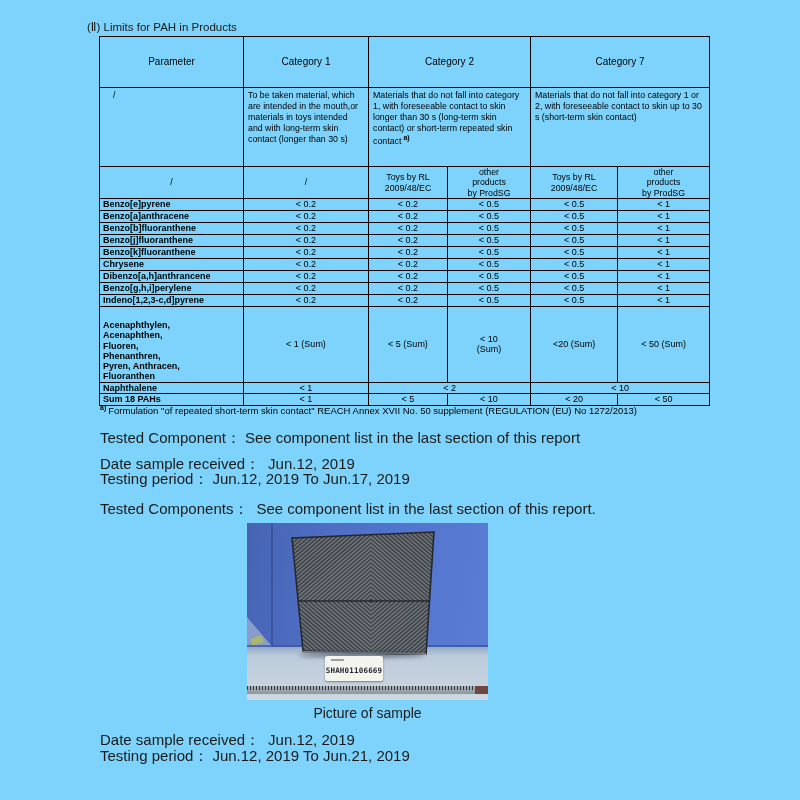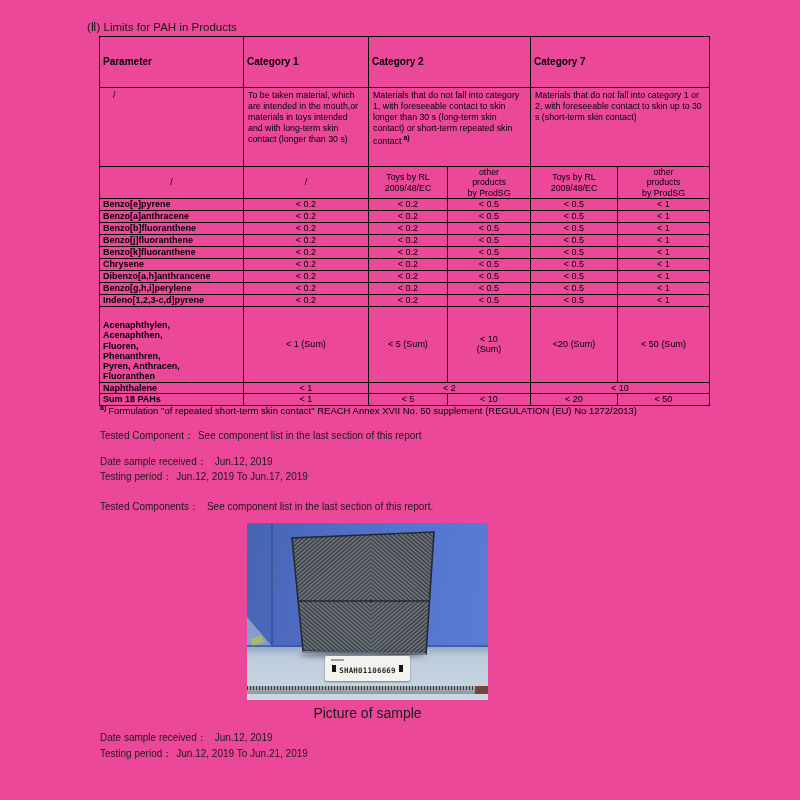--- a/index.html
+++ b/index.html
@@ -1,66 +1,66 @@
 <!DOCTYPE html>
 <html><head>
 <meta charset="utf-8">
 <style>
   html,body { margin:0; padding:0; background:#fff; }
   .page {
-    position:relative; width:800px; height:800px; background:#ec4899;
+    position:relative; width:800px; height:800px; background:#7dd3fc;
     font-family:"Liberation Sans","DejaVu Sans",sans-serif; color:#111;
     overflow:hidden;
   }
   .title { position:absolute; left:87px; top:20px; font-size:11.5px; color:#1a1a1a; }
 
   
   table.limits {
     position:absolute; left:99px; top:36px; width:610px;
     border-collapse:collapse; table-layout:fixed;
     font-size:9px; line-height:1.15; color:#000;
   }
   table.limits td { border:1px solid #000; padding:0 3px; vertical-align:middle; overflow:hidden; }
-  tr.head td { font-weight:bold; font-size:10px; height:50px; }
+  tr.head td { font-weight:normal; text-align:center; font-size:10px; height:50px; }
   tr.desc td { vertical-align:top; padding:2px 4px; height:74px; font-size:8.8px; line-height:1.25; }
   tr.desc td.pslash { padding-left:13px; }
   tr.sub td { text-align:center; height:31px; white-space:pre-line; font-size:8.8px; }
   tr.drow td { height:11px; }
   td.pname { font-weight:bold; text-align:left; }
   td.val  { text-align:center; }
   tr.grow td { height:60px; }
   tr.grow td.pname { white-space:pre-line; vertical-align:top; padding-top:13px; line-height:1.14; }
   tr.grow td.val { white-space:pre-line; }
   tr.nrow td, tr.srow td { height:10.5px; }
   sup.note { font-size:7px; font-weight:bold; vertical-align:super; margin-left:2px; }
 
   .footnote { position:absolute; left:100px; top:404px; font-size:9.5px; color:#000; }
   .footnote sup { font-size:7px; font-weight:bold; margin-right:2px; }
 
   
-  .line { position:absolute; left:100px; font-size:10px; color:#1a1a1a; white-space:nowrap; }
+  .line { position:absolute; left:100px; font-size:15px; color:#1a1a1a; white-space:nowrap; }
   .line .val { margin-left:8px; }
   .line .val-tight { margin-left:4px; }
 
   
   .photo { position:absolute; left:247px; top:523px; width:241px; height:177px; overflow:hidden; }
   .backdrop { position:absolute; left:0; top:0; width:241px; height:124px;
     background:linear-gradient(100deg,#4764b2 0%,#4e6dc3 30%,#5475cd 60%,#5b7cd4 100%); }
   .backdrop-crease { position:absolute; left:24px; top:0; width:2px; height:124px; background:rgba(15,25,70,.25); }
   .backdrop-light { position:absolute; left:0; top:78px; width:30px; height:46px;
     background:#94a6cf; clip-path:polygon(0 35%, 85% 100%, 0 100%); opacity:.85; }
   .green-sliver { position:absolute; left:4px; top:114px; width:12px; height:7px;
     background:#a9b869; transform:rotate(-18deg); }
   .floor-edge { position:absolute; left:0; top:122px; width:241px; height:3px; background:#3a55a2; opacity:.75; }
   .floor { position:absolute; left:0; top:124px; width:241px; height:53px;
     background:linear-gradient(180deg,#93aac6 0,#bccbdb 9px,#ccd7e1 100%); }
   .tile { position:absolute; left:40px; top:8px; width:150px; height:124px; }
   .tile-shadow { position:absolute; left:52px; top:129px; width:126px; height:6px;
     background:rgba(40,46,60,.5); filter:blur(2px); border-radius:50%; }
-  .label-plate { position:absolute; left:78px; top:133px; width:85px; height:25px;
+  .label-plate { position:absolute; left:78px; top:133px; width:58px; height:25px;
     background:#f4f4ef; border-radius:2px; box-shadow:0 1px 2px rgba(0,0,0,.4);
     display:flex; align-items:center; justify-content:center; gap:3px; }
   .label-plate .smallprint { position:absolute; top:3px; left:6px; width:13px; height:2px; background:#9aa0a6; }
   .label-mark { width:4px; height:7px; background:#15151a; }
   .label-text { font-family:"DejaVu Sans Mono","Liberation Mono",monospace;
     font-size:7.5px; font-weight:bold; letter-spacing:.2px; color:#26262e; margin-top:3px; }
   .ruler { position:absolute; left:0; top:163px; width:241px; height:8px;
     background:repeating-linear-gradient(90deg,#2f353a 0 1px,rgba(0,0,0,0) 1px 3px) top/100% 55% no-repeat,
                linear-gradient(#aab2b9,#8f979e); }
   .ruler-cap { position:absolute; right:0; top:0; width:13px; height:8px; background:#714840; }

